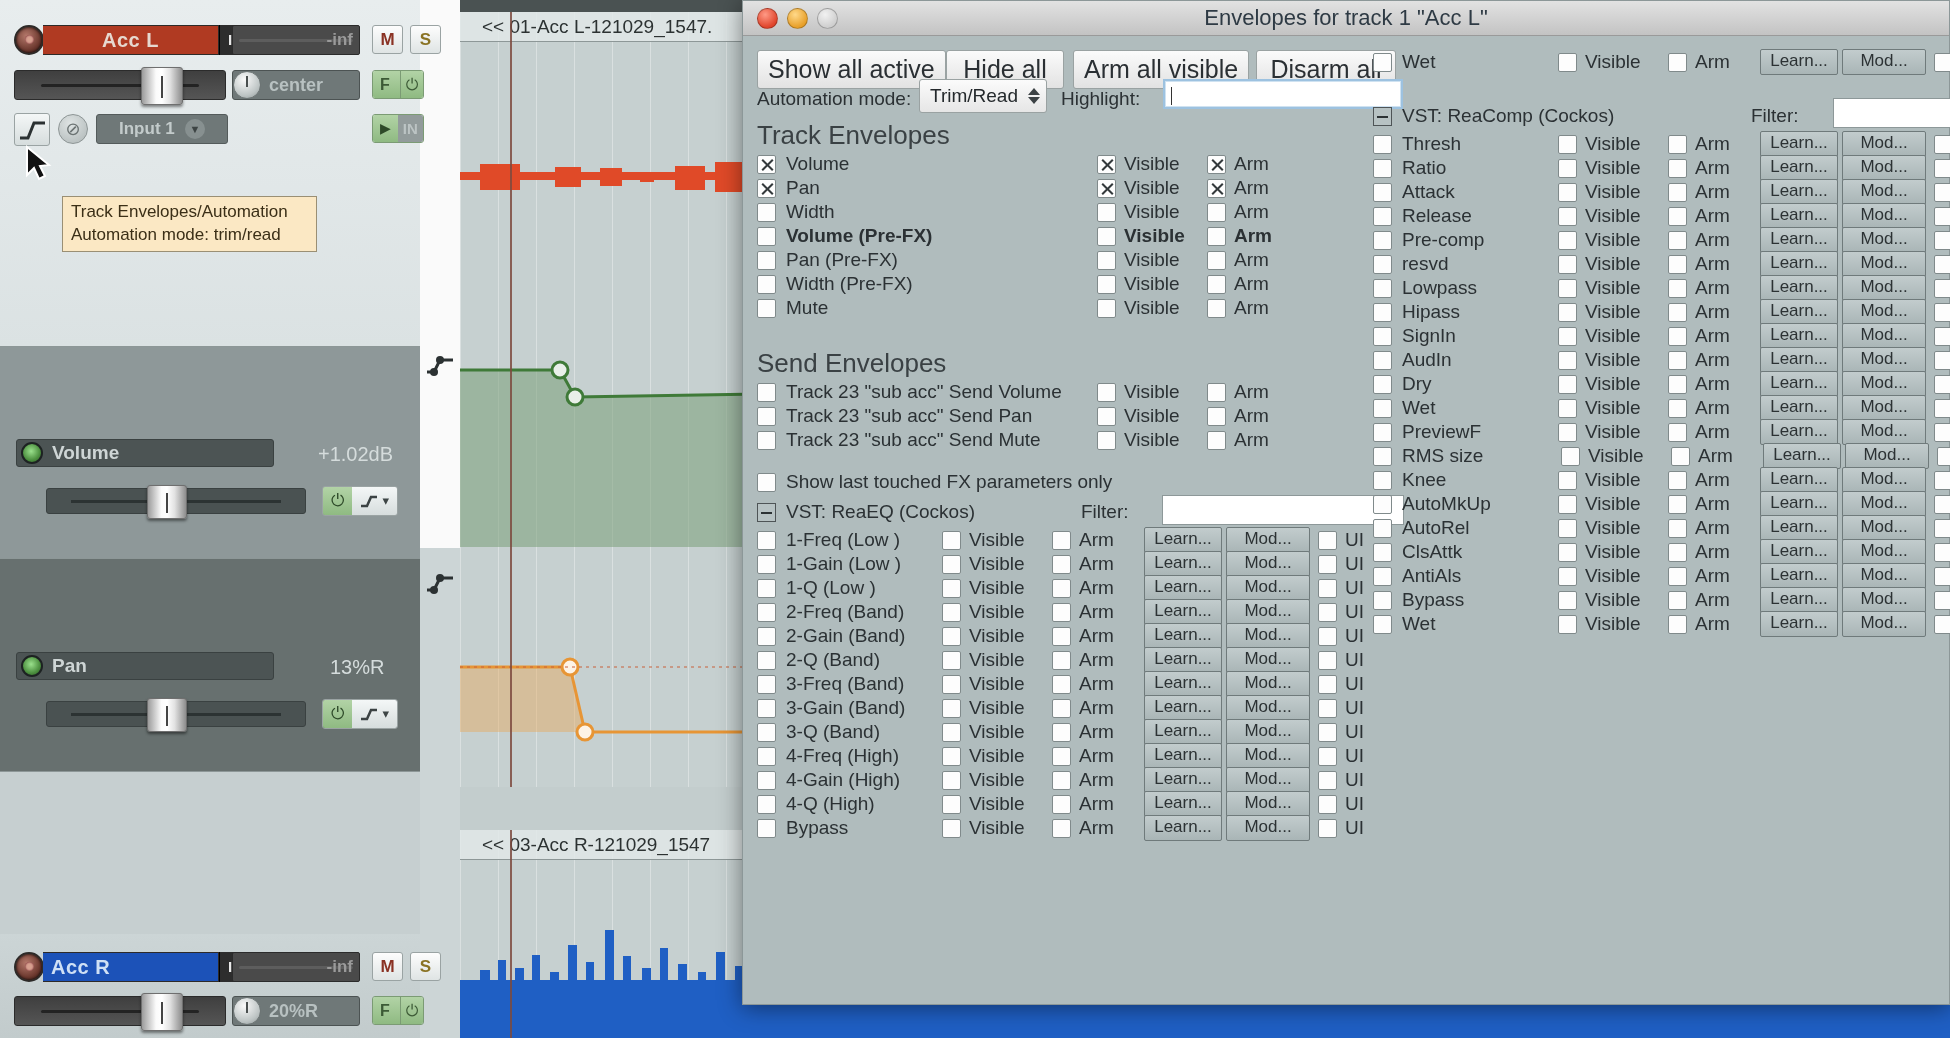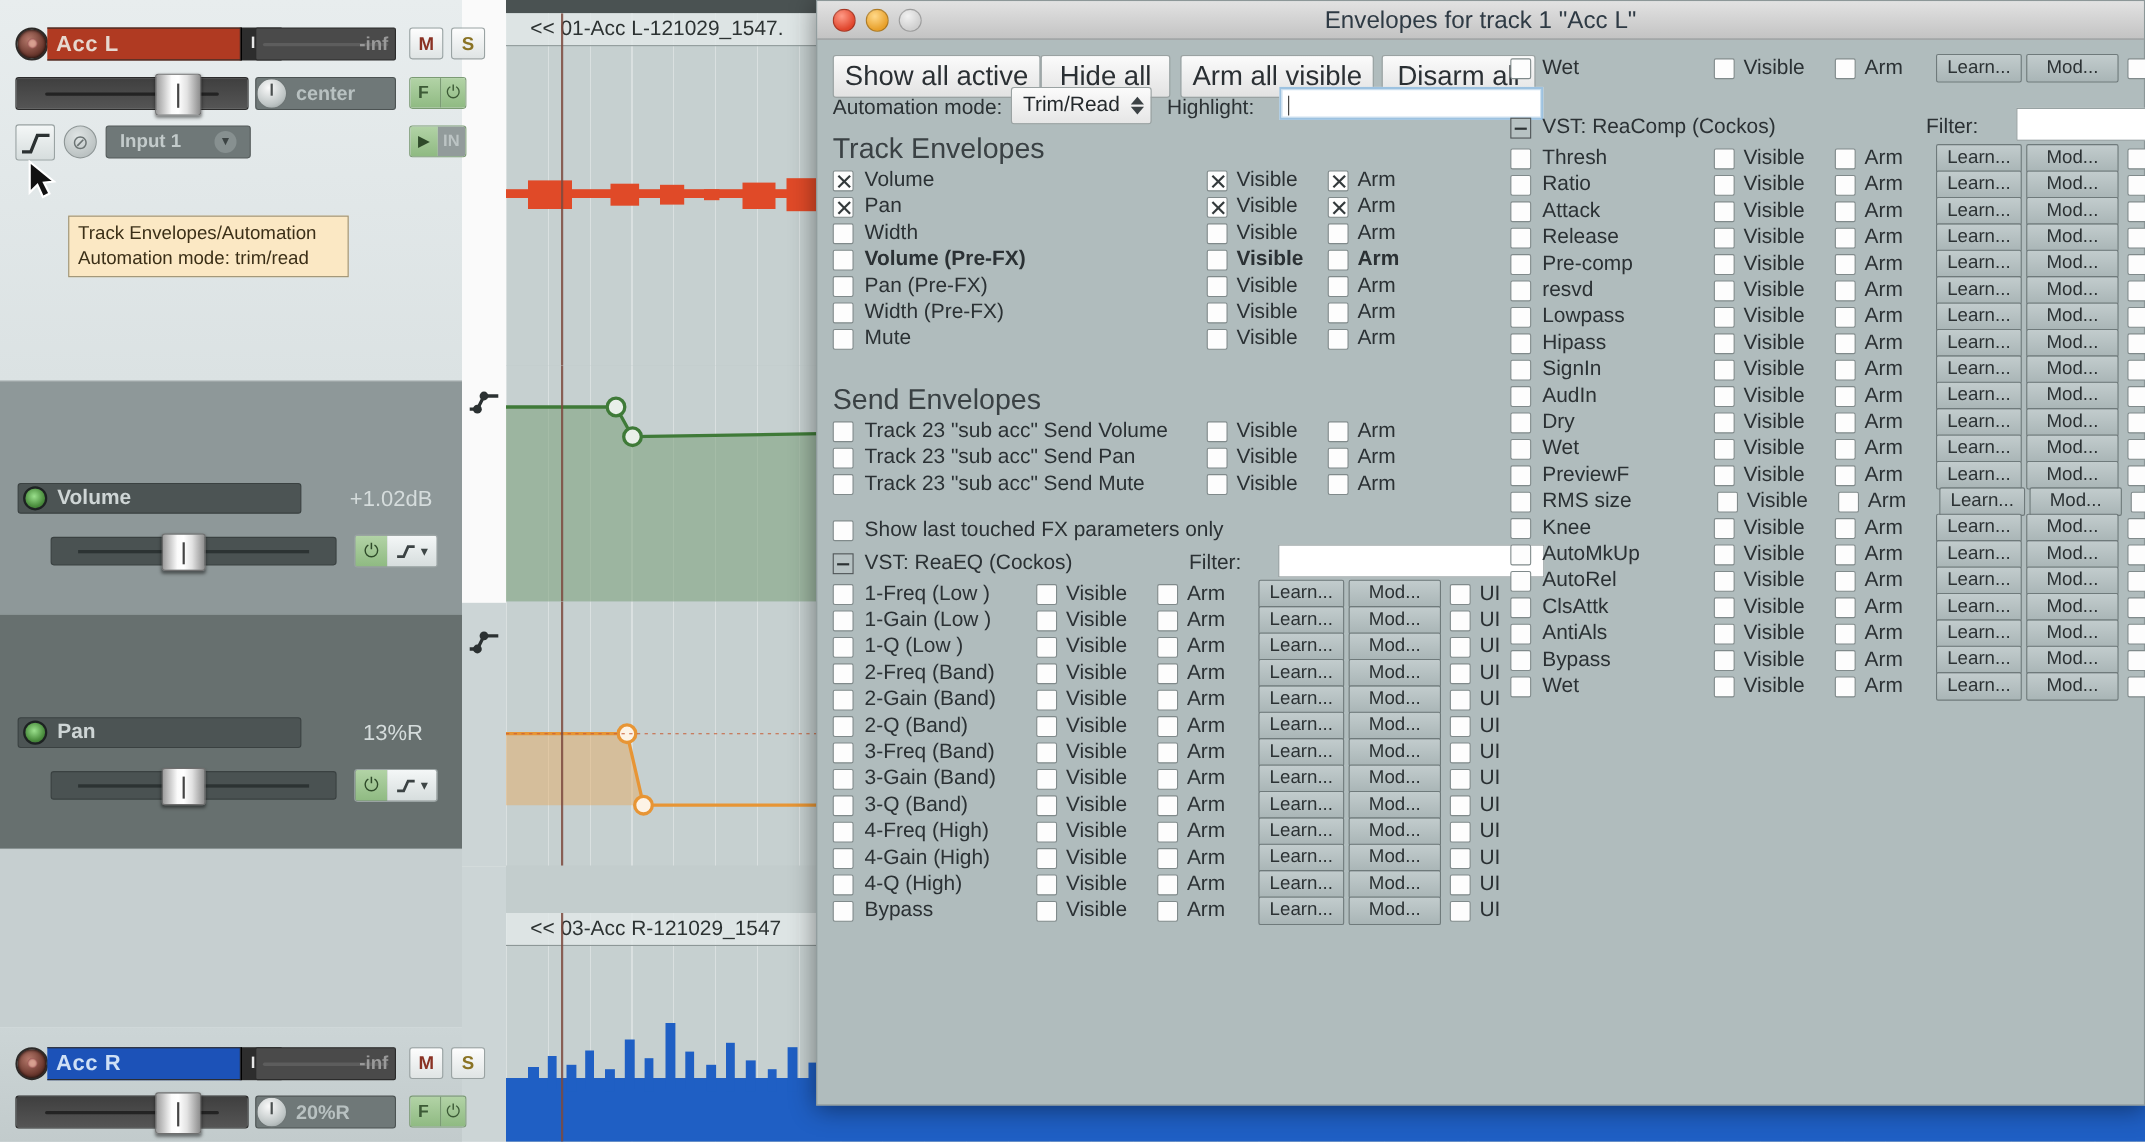--- a/index.html
+++ b/index.html
@@ -107,21 +107,21 @@
     width:36px;height:33px;border:1px solid #9aa3a3;border-radius:3px;
     background:linear-gradient(#f4f7f7,#d6dddd); position:relative;
   }
   .phase-btn{
     width:30px;height:30px;border-radius:50%;
     background:radial-gradient(circle at 40% 32%,#dfe4e4,#aeb6b6);
     border:1px solid #8d9595; color:#6b7373;font-size:18px;text-align:center;line-height:28px;
   }
   .input-sel{
     height:30px;background:#6f7878;border:1px solid #545b5b;border-radius:3px;
-    display:flex;align-items:center;justify-content:space-between;padding:0 12px;
+    display:flex;align-items:center;justify-content:space-between;padding:0 22px;
     color:#c3cbcb;font-size:17px;font-weight:bold;
   }
   .caret-circ{width:20px;height:20px;border-radius:50%;background:#879090;
     display:flex;align-items:center;justify-content:center;color:#3d4444;font-size:11px;}
   .recmon{display:flex;height:29px;border:1px solid #7b9b74;border-radius:3px;overflow:hidden;}
   .rm-l{background:linear-gradient(#b2d3a6,#8fba82);color:#2e4a29;font-size:14px;padding:0 7px;line-height:27px;}
   .rm-r{background:#929b9b;color:#bcc4c4;font-size:15px;font-weight:bold;padding:0 5px;line-height:27px;}
 
   
   .envlane-btn{
@@ -404,21 +404,21 @@
     <polyline points="2,20 9,20 15,8 28,8" stroke="#2b3132" stroke-width="3" fill="none"></polyline>
     <circle cx="9" cy="20" r="4" fill="#2b3132"></circle>
       <circle cx="15" cy="8" r="4" fill="#2b3132"></circle>
   </svg>
 
   <div class="tcp-col">
 
     <div class="track-panel tp-1">
       <div class="trk-row" style="left:14px;top:25px;">
         <div class="rec-knob"></div>
-        <div class="name-box" style="width:176px;background:#b03a22;">
+        <div class="name-box" style="width:176px;background:#b03a22;justify-content:center;">
           <span class="name-lbl">Acc L</span>
         </div>
         <div class="io-btn">I/O</div>
       </div>
       <div class="trk-row" style="left:232px;top:25px;">
         <div class="vu">
           <span class="vu-txt">-inf</span>
         </div>
       </div>
       <div class="trk-row" style="left:372px;top:25px;gap:7px;">

